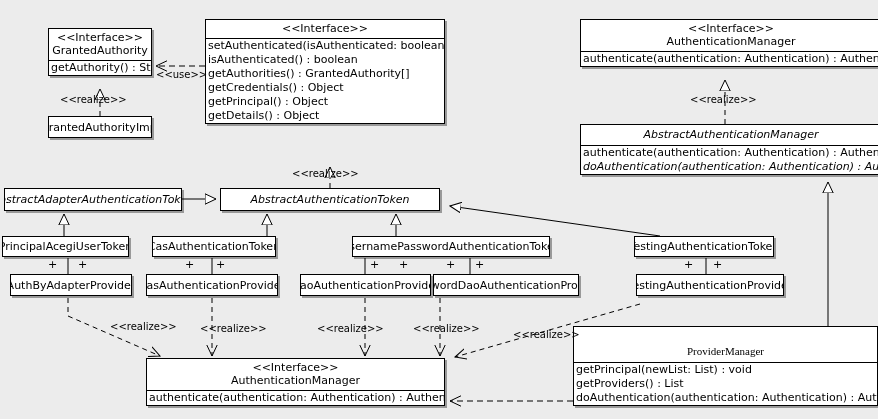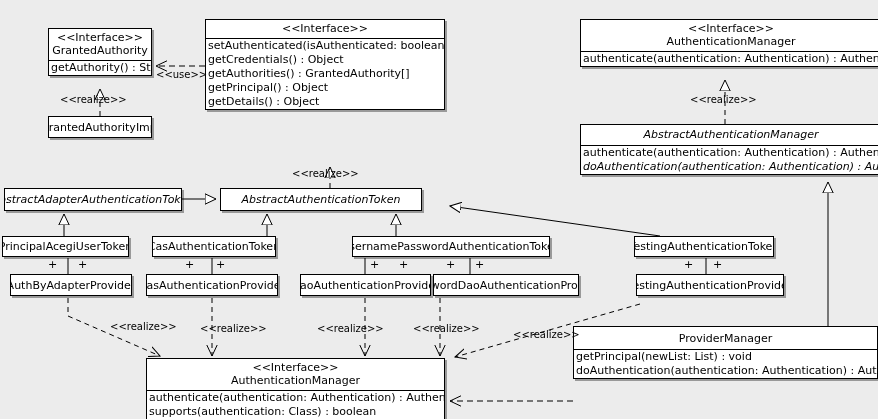--- a/index.html
+++ b/index.html
@@ -130,22 +130,23 @@
     <span class="cname">GrantedAuthorityImpl</span>
   </div>
 
   <div class="uml" style="left:205px;top:3px;width:240px;">
     <div class="hdr">
       <span class="stereo">&lt;&lt;Interface&gt;&gt;</span>
     </div>
     <div class="sep"></div>
     <div class="ops">
       <div class="op">setAuthenticated(isAuthenticated: boolean) : void</div>
+      <div class="op">isAuthenticated() : boolean</div>
+      <div class="op">getAuthorities() : GrantedAuthority[]</div>
       <div class="op">getCredentials() : Object</div>
-      <div class="op">getAuthorities() : GrantedAuthority[]</div>
       <div class="op">getPrincipal() : Object</div>
       <div class="op">getDetails() : Object</div>
     </div>
   </div>
 
   <div class="uml" style="left:580px;top:3px;width:302px;">
     <div class="hdr">
       <span class="stereo">&lt;&lt;Interface&gt;&gt;</span>
       <span class="cname">AuthenticationManager</span>
     </div>
@@ -163,21 +164,21 @@
     <div class="ops">
       <div class="op">authenticate(authentication: Authentication) : Authentication</div>
       <div class="op italic">doAuthentication(authentication: Authentication) : Authentication</div>
     </div>
   </div>
 
   <div class="uml simple" style="left:4px;top:172px;width:178px;height:23px;">
     <span class="cname italic">AbstractAdapterAuthenticationToken</span>
   </div>
 
-  <div class="uml simple" style="left:220px;top:172px;width:202px;height:23px;">
+  <div class="uml simple" style="left:220px;top:172px;width:220px;height:23px;">
     <span class="cname italic">AbstractAuthenticationToken</span>
   </div>
 
   <div class="uml simple" style="left:2px;top:220px;width:127px;height:21px;">
     <span class="cname">PrincipalAcegiUserToken</span>
   </div>
 
   <div class="uml simple" style="left:152px;top:220px;width:124px;height:21px;">
     <span class="cname">CasAuthenticationToken</span>
   </div>
@@ -222,31 +223,31 @@
   </div>
 
   <div class="uml" style="left:146px;top:342px;width:299px;">
     <div class="hdr">
       <span class="stereo">&lt;&lt;Interface&gt;&gt;</span>
       <span class="cname">AuthenticationManager</span>
     </div>
     <div class="sep"></div>
     <div class="ops">
       <div class="op">authenticate(authentication: Authentication) : Authentication</div>
-      <div class="op">supports(authentication: Class) : boolean</div>
     </div>
   </div>
 
   <div class="uml" style="left:573px;top:310px;width:305px;">
-    <div class="hdr" style="padding-top:5px;padding-bottom:4px;">
+    <div class="hdr" style="padding-top:18px;padding-bottom:4px;font-family:Liberation Serif, serif;">
       <span class="cname">ProviderManager</span>
     </div>
     <div class="sep"></div>
     <div class="ops">
       <div class="op">getPrincipal(newList: List) : void</div>
+      <div class="op">getProviders() : List</div>
       <div class="op">doAuthentication(authentication: Authentication) : Authentication</div>
     </div>
   </div>
 
   <div class="edge-label" style="left:156px;top:53px;">&lt;&lt;use&gt;&gt;</div>
 
   <div class="edge-label" style="left:60px;top:78px;">&lt;&lt;realize&gt;&gt;</div>
 
   <div class="edge-label" style="left:292px;top:152px;">&lt;&lt;realize&gt;&gt;</div>
 

